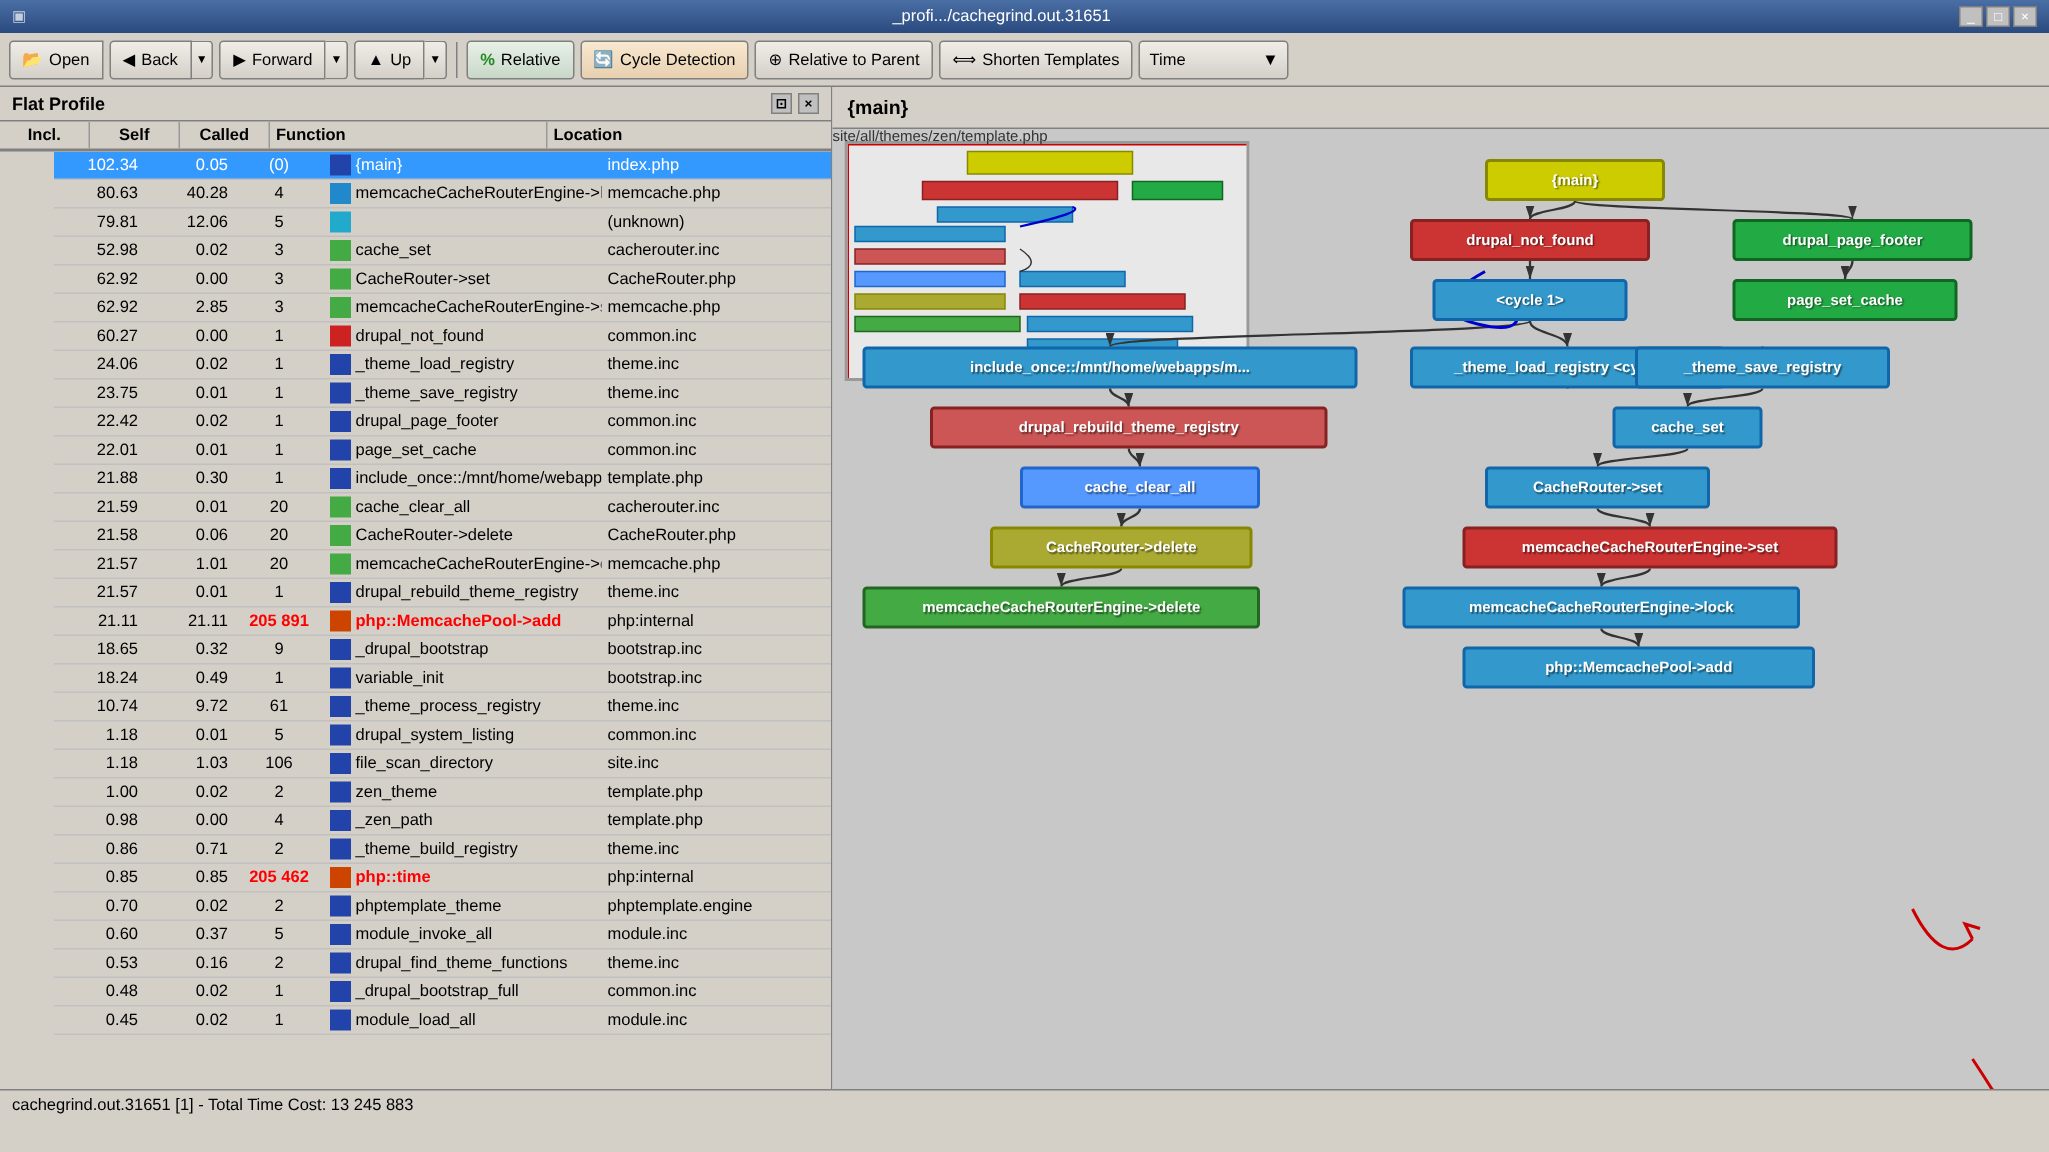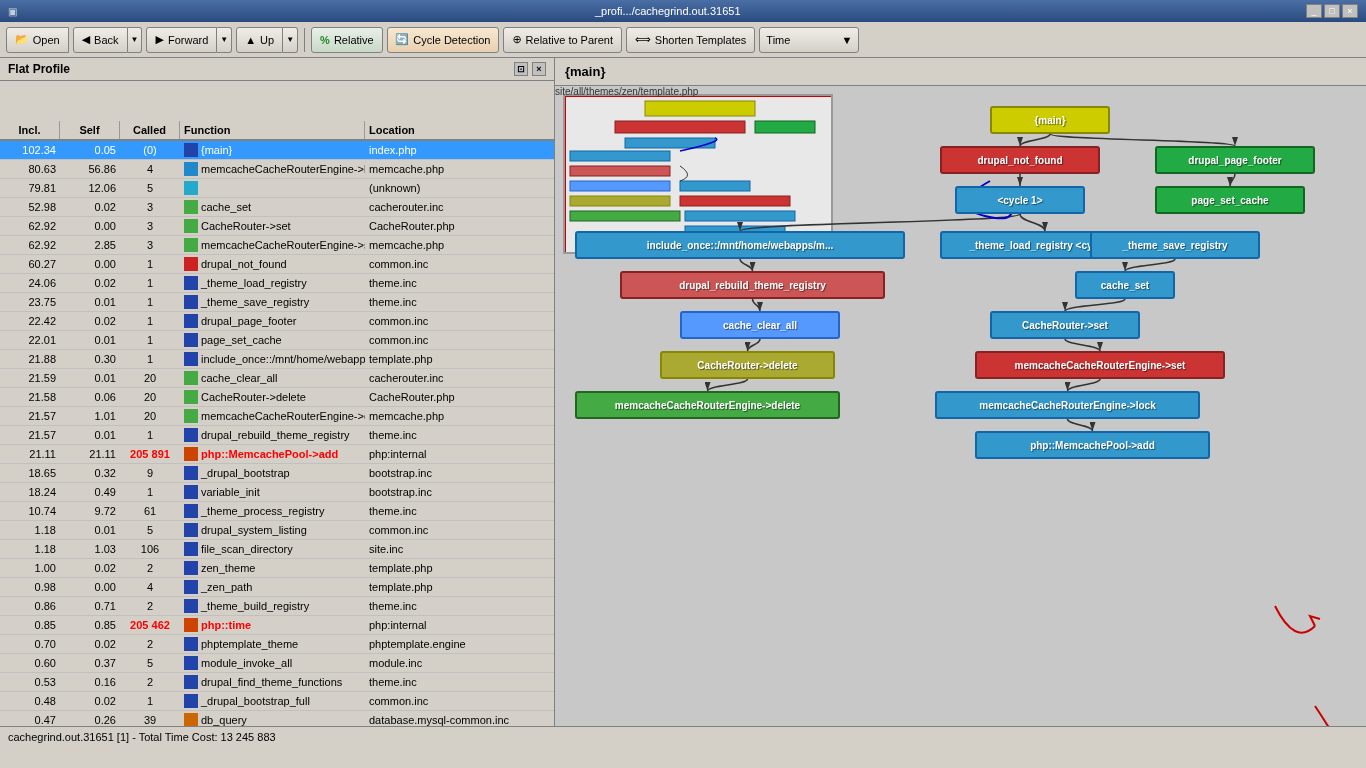--- a/index.html
+++ b/index.html
@@ -28,23 +28,23 @@
     .flat-profile-header { background: #d4d0c8; padding: 4px 8px; font-weight: bold; font-size: 12px; border-bottom: 1px solid #808080; display: flex; align-items: center; justify-content: space-between; }
     .flat-profile-header .header-icons { display: flex; gap: 4px; }
     .header-icon { width: 14px; height: 14px; background: #c0c0c0; border: 1px solid #808080; cursor: pointer; display: flex; align-items: center; justify-content: center; font-size: 9px; }
     .search-bar { padding: 4px 8px; display: flex; align-items: center; gap: 6px; border-bottom: 1px solid #808080; }
     .search-input { flex: 1; height: 20px; border: 1px solid #808080; background: white; padding: 2px 4px; font-size: 11px; }
     .grouping-select { background: linear-gradient(to bottom, #f0ede8, #d4d0c8); border: 1px solid #808080; border-radius: 3px; padding: 2px 4px; font-size: 11px; height: 20px; cursor: pointer; }
 
     
     .table-container { flex: 1; overflow-y: auto; overflow-x: hidden; }
     .table-header { display: grid; grid-template-columns: 60px 60px 60px 185px 180px; background: #d4d0c8; border-bottom: 2px solid #808080; position: sticky; top: 0; z-index: 10; }
-    .table-header-cell { padding: 3px 4px; font-size: 11px; font-weight: bold; border-right: 1px solid #999; text-align: center; cursor: pointer; margin-top: 40px; }
+    .table-header-cell { padding: 3px 4px; font-size: 11px; font-weight: bold; border-right: 1px solid #999; text-align: center; cursor: pointer; }
     .table-header-cell:last-child { border-right: none; text-align: left; }
-    .table-row { display: grid; grid-template-columns: 60px 60px 60px 185px 180px; border-bottom: 1px solid #c0c0c0; cursor: pointer; }
+    .table-row { display: grid; grid-template-columns: 60px 60px 60px 185px 180px; border-bottom: 1px solid #c0c0c0; cursor: pointer; margin-left: 36px; }
     .table-row.selected { background: #3399ff; color: white; }
     .table-cell { padding: 2px 4px; font-size: 11px; white-space: nowrap; overflow: hidden; text-overflow: ellipsis; display: flex; align-items: center; }
     .table-cell.number { justify-content: flex-end; }
     .table-cell.center { justify-content: center; }
     .color-box { width: 14px; height: 14px; display: inline-block; margin-right: 3px; flex-shrink: 0; }
 
     
     .right-panel { flex: 1; display: flex; flex-direction: column; background: #c8c8c8; }
     .right-header { padding: 4px 10px; font-size: 13px; font-weight: bold; border-bottom: 1px solid #808080; background: #d4d0c8; height: 28px; display: flex; align-items: center; }
     .graph-area { flex: 1; background: #c8c8c8; position: relative; overflow: hidden; }
@@ -157,21 +157,21 @@
       <span style="">(0)</span>
     </div>
     <div class="table-cell">
       <span class="color-box" style="background:#2244aa;"></span>
       <span style="">{main}</span>
     </div>
     <div class="table-cell">index.php</div>
   </div>
           <div class="table-row">
     <div class="table-cell number">80.63</div>
-    <div class="table-cell number">56.86</div>
+    <div class="table-cell number">40.28</div>
     <div class="table-cell center">
       <span style="">4</span>
     </div>
     <div class="table-cell">
       <span class="color-box" style="background:#2288cc;"></span>
       <span style="">memcacheCacheRouterEngine-&gt;lock</span>
     </div>
     <div class="table-cell">memcache.php</div>
   </div>
           <div class="table-row">
@@ -502,32 +502,20 @@
     <div class="table-cell number">0.48</div>
     <div class="table-cell number">0.02</div>
     <div class="table-cell center">
       <span style="">1</span>
     </div>
     <div class="table-cell">
       <span class="color-box" style="background:#2244aa;"></span>
       <span style="">_drupal_bootstrap_full <cycle 1=""></cycle></span>
     </div>
     <div class="table-cell">common.inc</div>
-  </div>
-          <div class="table-row">
-    <div class="table-cell number">0.47</div>
-    <div class="table-cell number">0.26</div>
-    <div class="table-cell center">
-      <span style="">39</span>
-    </div>
-    <div class="table-cell">
-      <span class="color-box" style="background:#cc6600;"></span>
-      <span style="">db_query</span>
-    </div>
-    <div class="table-cell">database.mysql-common.inc</div>
   </div>
           <div class="table-row">
     <div class="table-cell number">0.45</div>
     <div class="table-cell number">0.02</div>
     <div class="table-cell center">
       <span style="">1</span>
     </div>
     <div class="table-cell">
       <span class="color-box" style="background:#2244aa;"></span>
       <span style="">module_load_all</span>

